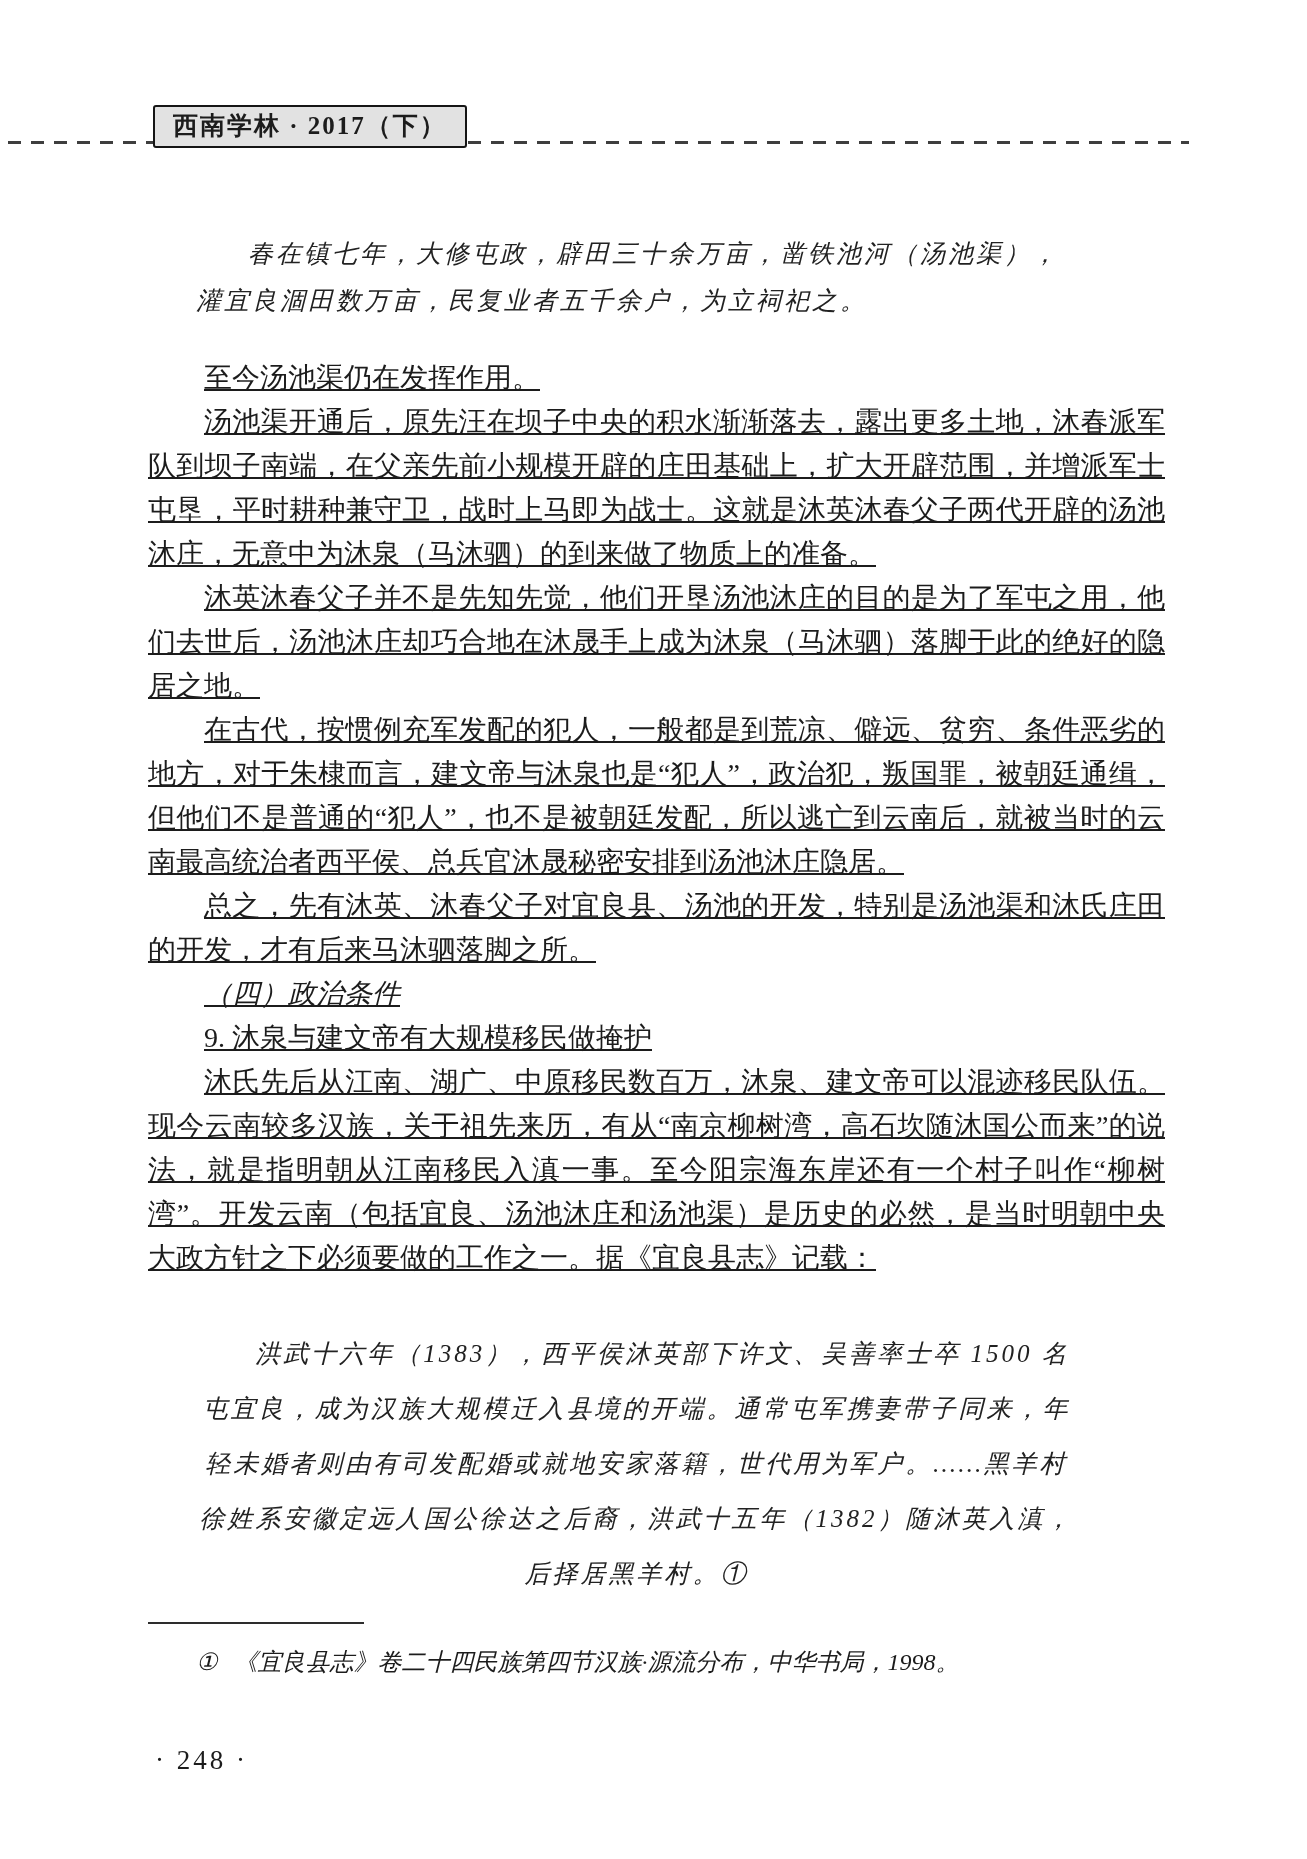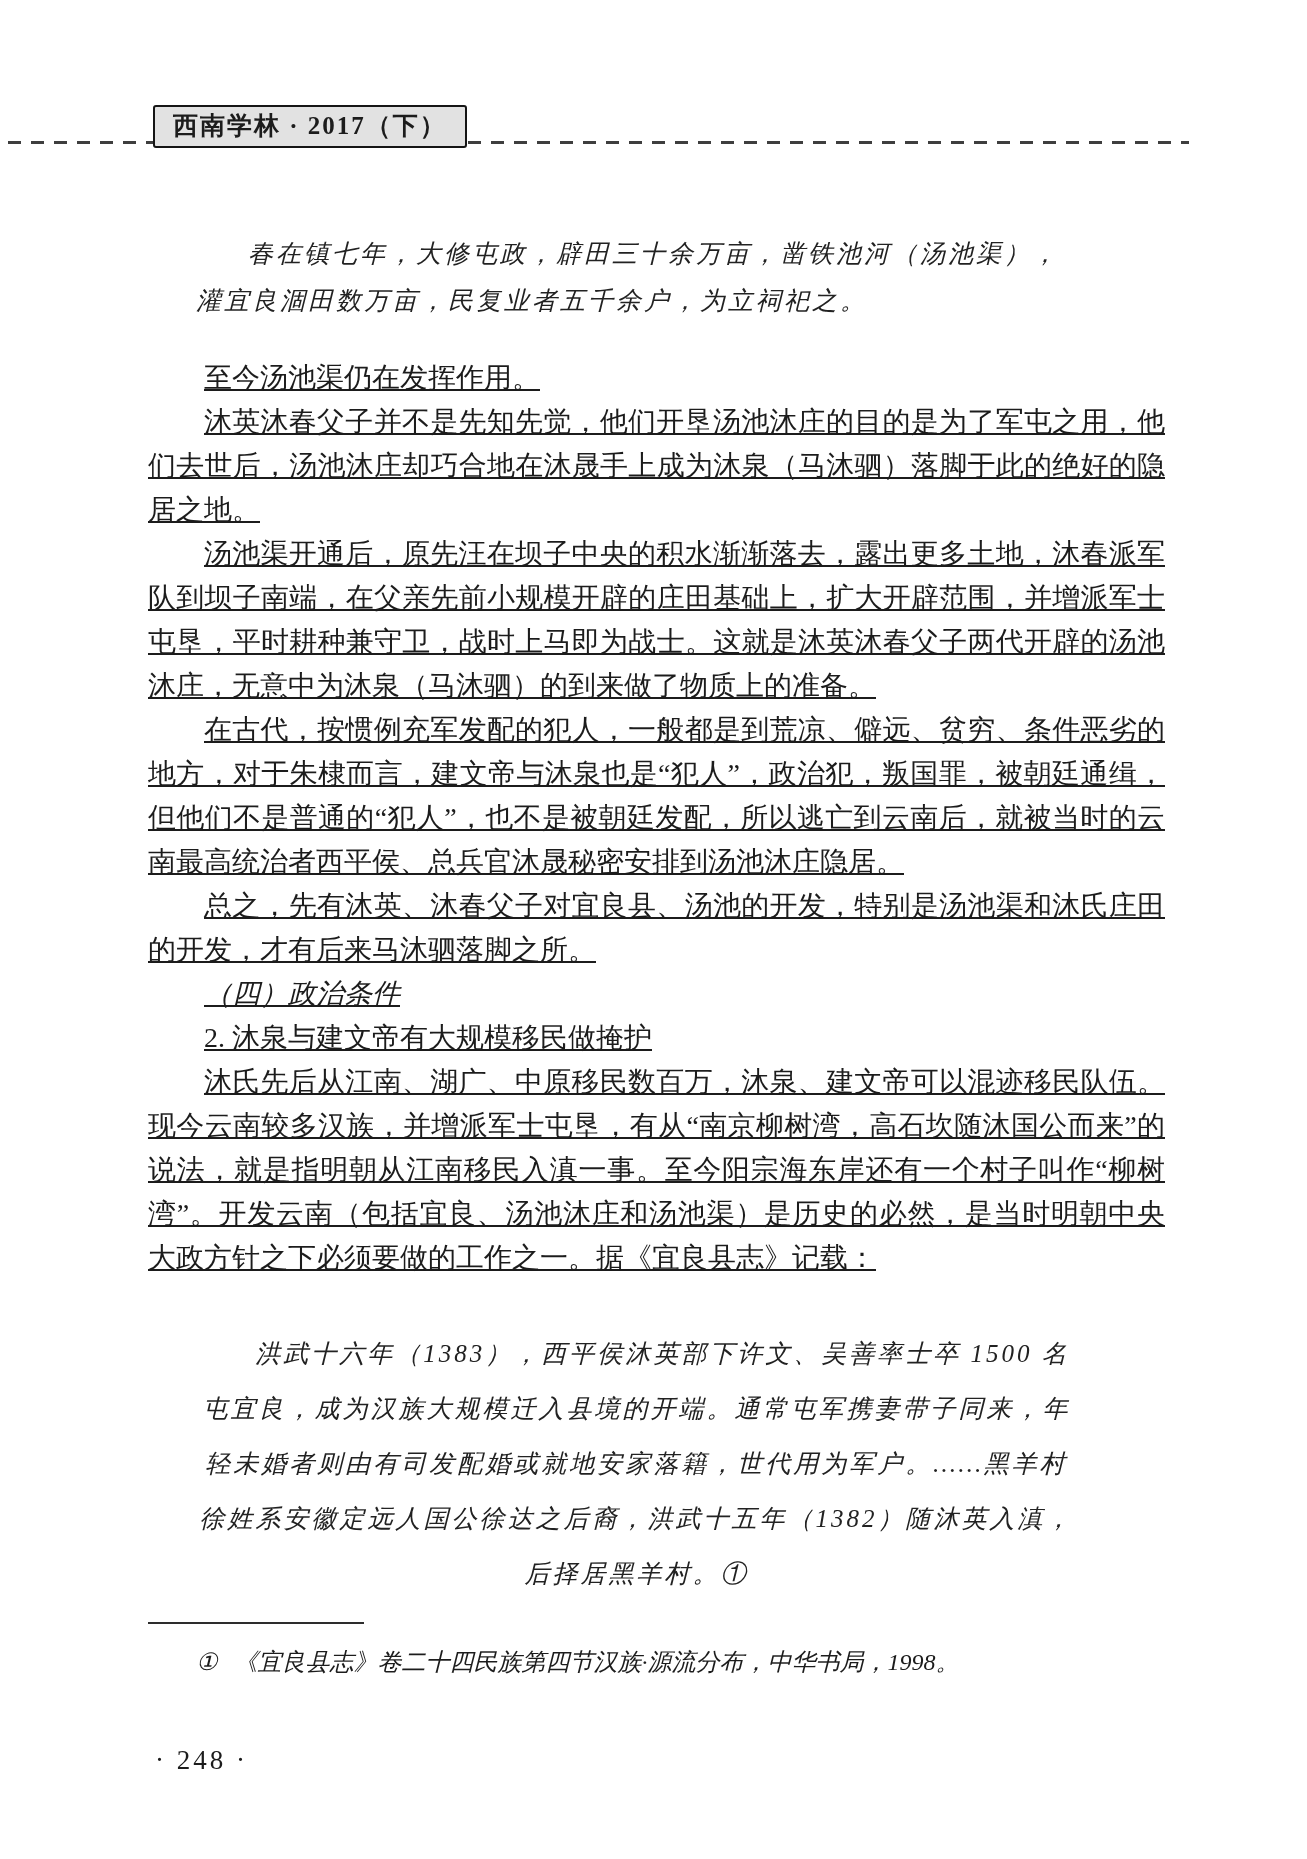--- a/index.html
+++ b/index.html
@@ -99,27 +99,27 @@
 
   <div class="content">
 
     <div class="quote quote-top">
       <div class="quote-line first">春在镇七年，大修屯政，辟田三十余万亩，凿铁池河（汤池渠），</div>
       <div class="quote-line">灌宜良涸田数万亩，民复业者五千余户，为立祠祀之。</div>
     </div>
 
     <div class="body-text">
       <p>至今汤池渠仍在发挥作用。</p>
+      <p>汤池渠开通后，原先汪在坝子中央的积水渐渐落去，露出更多土地，沐春派军队到坝子南端，在父亲先前小规模开辟的庄田基础上，扩大开辟范围，并增派军士屯垦，平时耕种兼守卫，战时上马即为战士。这就是沐英沐春父子两代开辟的汤池沐庄，无意中为沐泉（马沐驷）的到来做了物质上的准备。</p>
       <p>沐英沐春父子并不是先知先觉，他们开垦汤池沐庄的目的是为了军屯之用，他们去世后，汤池沐庄却巧合地在沐晟手上成为沐泉（马沐驷）落脚于此的绝好的隐居之地。</p>
-      <p>汤池渠开通后，原先汪在坝子中央的积水渐渐落去，露出更多土地，沐春派军队到坝子南端，在父亲先前小规模开辟的庄田基础上，扩大开辟范围，并增派军士屯垦，平时耕种兼守卫，战时上马即为战士。这就是沐英沐春父子两代开辟的汤池沐庄，无意中为沐泉（马沐驷）的到来做了物质上的准备。</p>
       <p>在古代，按惯例充军发配的犯人，一般都是到荒凉、僻远、贫穷、条件恶劣的地方，对于朱棣而言，建文帝与沐泉也是“犯人”，政治犯，叛国罪，被朝廷通缉，但他们不是普通的“犯人”，也不是被朝廷发配，所以逃亡到云南后，就被当时的云南最高统治者西平侯、总兵官沐晟秘密安排到汤池沐庄隐居。</p>
       <p>总之，先有沐英、沐春父子对宜良县、汤池的开发，特别是汤池渠和沐氏庄田的开发，才有后来马沐驷落脚之所。</p>
       <p class="section-heading">（四）政治条件</p>
-      <p>2. 沐泉与建文帝有大规模移民做掩护</p>
-      <p>沐氏先后从江南、湖广、中原移民数百万，沐泉、建文帝可以混迹移民队伍。现今云南较多汉族，并增派军士屯垦，有从“南京柳树湾，高石坎随沐国公而来”的说法，就是指明朝从江南移民入滇一事。至今阳宗海东岸还有一个村子叫作“柳树湾”。开发云南（包括宜良、汤池沐庄和汤池渠）是历史的必然，是当时明朝中央大政方针之下必须要做的工作之一。据《宜良县志》记载：</p>
+      <p>9. 沐泉与建文帝有大规模移民做掩护</p>
+      <p>沐氏先后从江南、湖广、中原移民数百万，沐泉、建文帝可以混迹移民队伍。现今云南较多汉族，关于祖先来历，有从“南京柳树湾，高石坎随沐国公而来”的说法，就是指明朝从江南移民入滇一事。至今阳宗海东岸还有一个村子叫作“柳树湾”。开发云南（包括宜良、汤池沐庄和汤池渠）是历史的必然，是当时明朝中央大政方针之下必须要做的工作之一。据《宜良县志》记载：</p>
     </div>
 
     <div class="quote quote-bottom">
       <div class="quote-line first">洪武十六年（1383），西平侯沐英部下许文、吴善率士卒 1500 名</div>
       <div class="quote-line">屯宜良，成为汉族大规模迁入县境的开端。通常屯军携妻带子同来，年</div>
       <div class="quote-line">轻未婚者则由有司发配婚或就地安家落籍，世代用为军户。……黑羊村</div>
       <div class="quote-line">徐姓系安徽定远人国公徐达之后裔，洪武十五年（1382）随沐英入滇，</div>
       <div class="quote-line">后择居黑羊村。①</div>
     </div>
 

